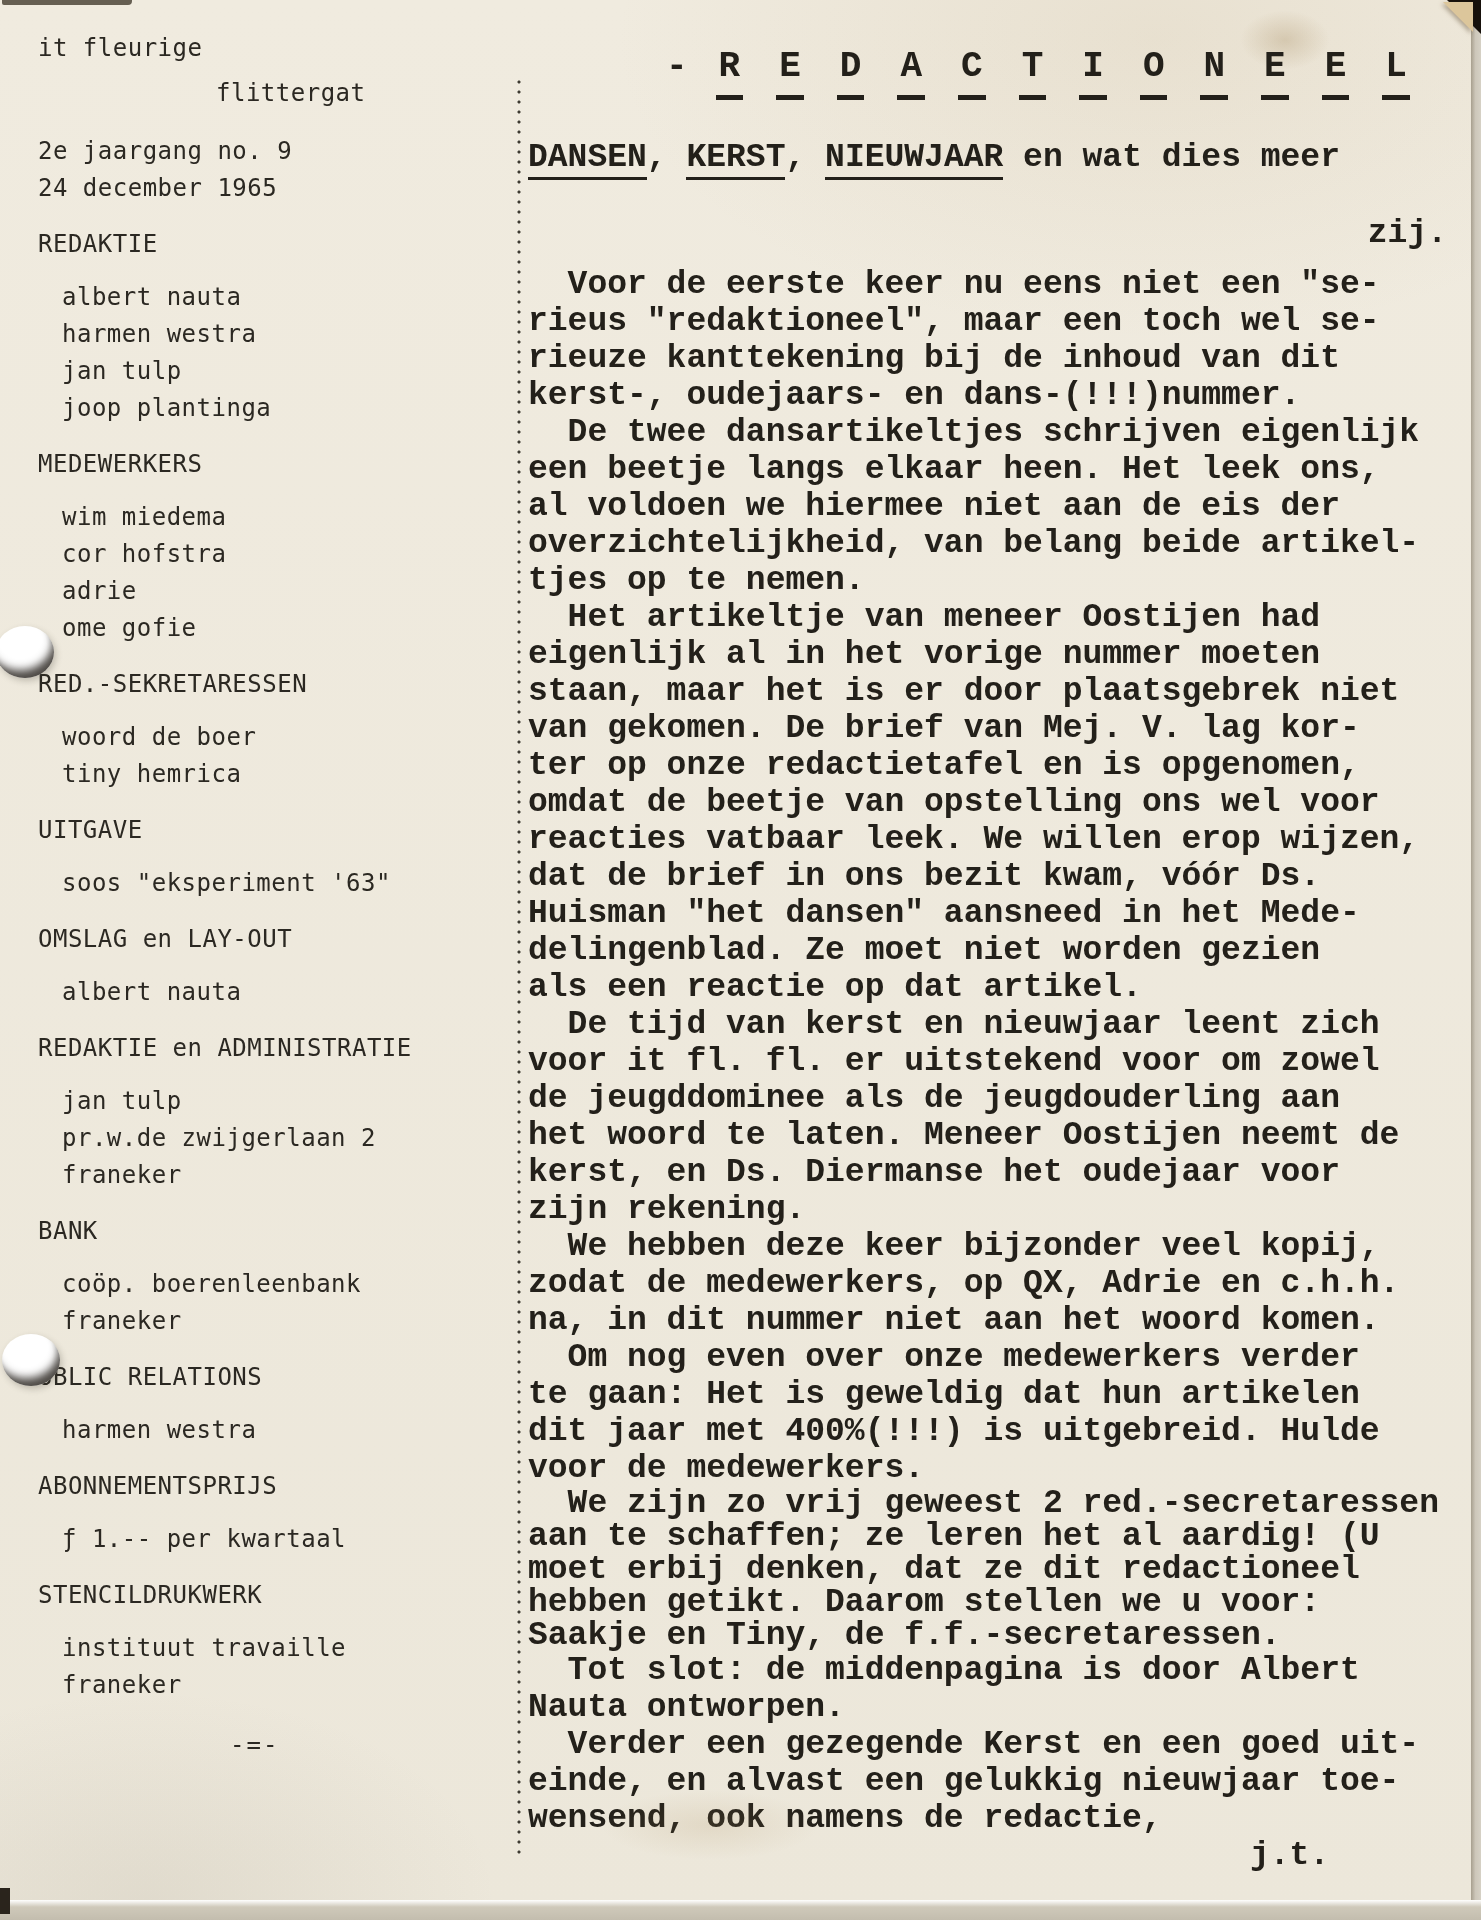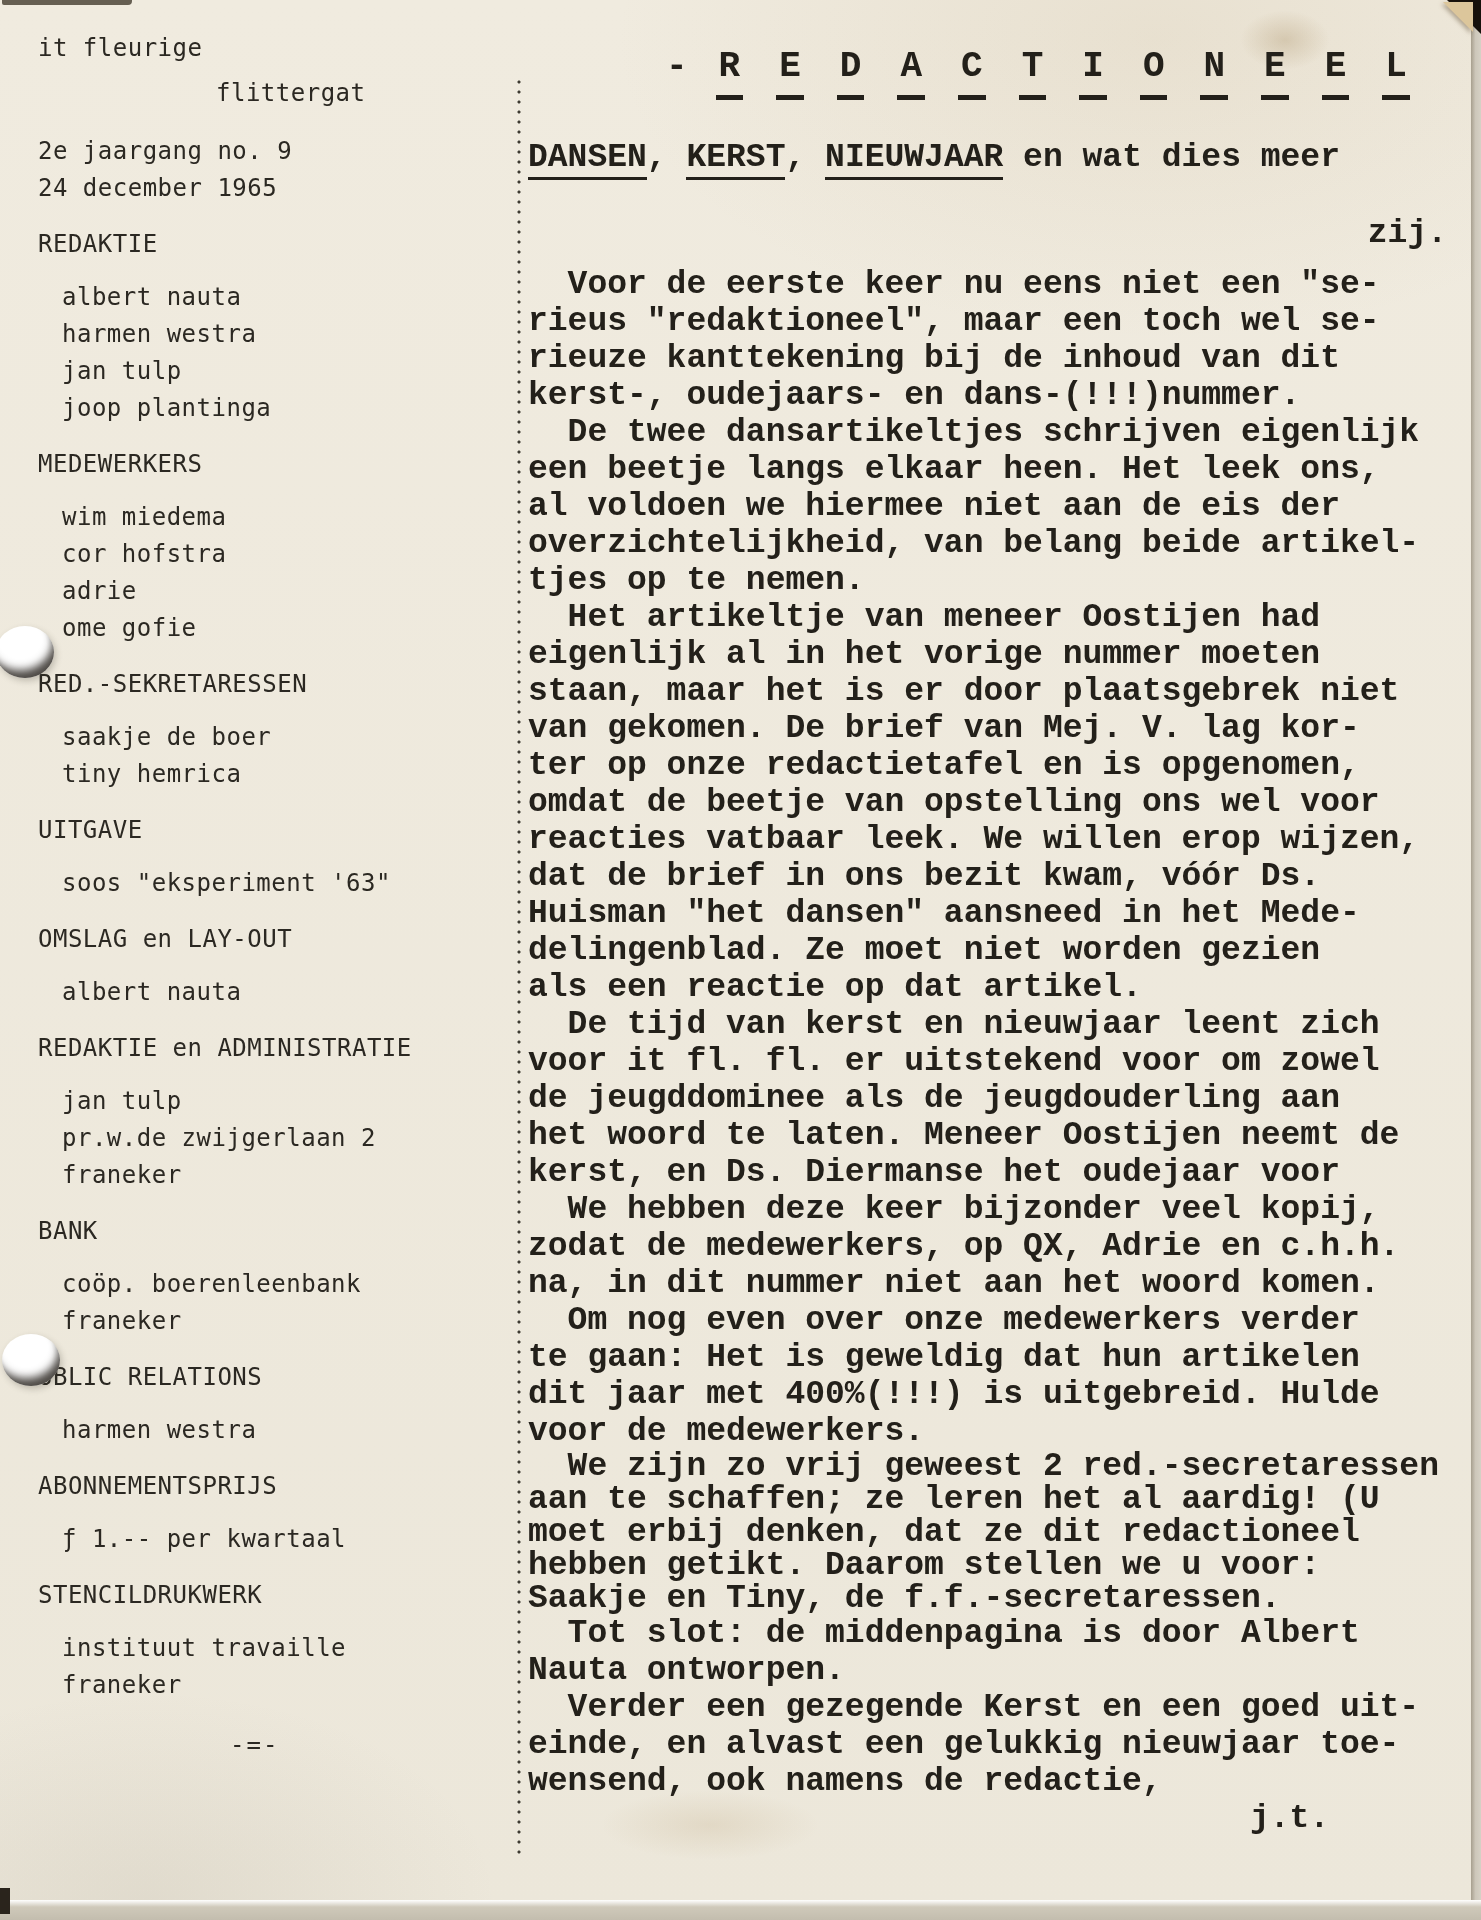--- a/index.html
+++ b/index.html
@@ -103,21 +103,21 @@
           <div class="sec-items">
             <div class="lc-line">wim miedema</div>
             <div class="lc-line">cor hofstra</div>
             <div class="lc-line">adrie</div>
             <div class="lc-line">ome gofie</div>
           </div>
         </div>
         <div class="sec">
           <div class="lc-line sec-h">RED.-SEKRETARESSEN</div>
           <div class="sec-items">
-            <div class="lc-line">saakje de boer</div>
+            <div class="lc-line">woord de boer</div>
             <div class="lc-line">tiny hemrica</div>
           </div>
         </div>
         <div class="sec">
           <div class="lc-line sec-h">UITGAVE</div>
           <div class="sec-items">
             <div class="lc-line">soos "eksperiment '63"</div>
           </div>
         </div>
         <div class="sec">
@@ -194,20 +194,21 @@
           <div class="bl">Huisman "het dansen" aansneed in het Mede-</div>
           <div class="bl">delingenblad. Ze moet niet worden gezien</div>
           <div class="bl">als een reactie op dat artikel.</div>
         </div>
         <div class="para">
           <div class="bl">  De tijd van kerst en nieuwjaar leent zich</div>
           <div class="bl">voor it fl. fl. er uitstekend voor om zowel</div>
           <div class="bl">de jeugddominee als de jeugdouderling aan</div>
           <div class="bl">het woord te laten. Meneer Oostijen neemt de</div>
           <div class="bl">kerst, en Ds. Diermanse het oudejaar voor</div>
+          <div class="bl">zijn rekening.</div>
         </div>
         <div class="para">
           <div class="bl">  We hebben deze keer bijzonder veel kopij,</div>
           <div class="bl">zodat de medewerkers, op QX, Adrie en c.h.h.</div>
           <div class="bl">na, in dit nummer niet aan het woord komen.</div>
         </div>
         <div class="para">
           <div class="bl">  Om nog even over onze medewerkers verder</div>
           <div class="bl">te gaan: Het is geweldig dat hun artikelen</div>
           <div class="bl">dit jaar met 400%(!!!) is uitgebreid. Hulde</div>

